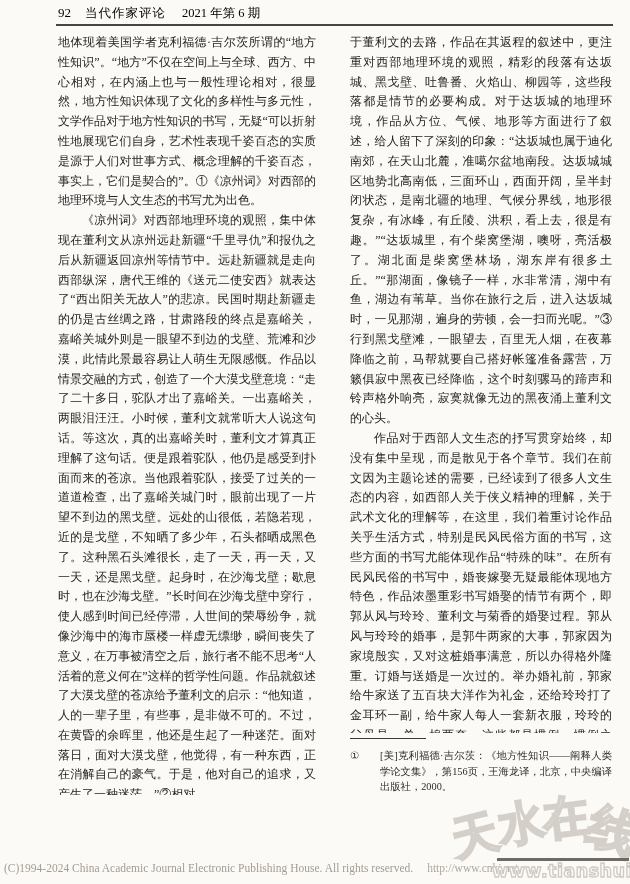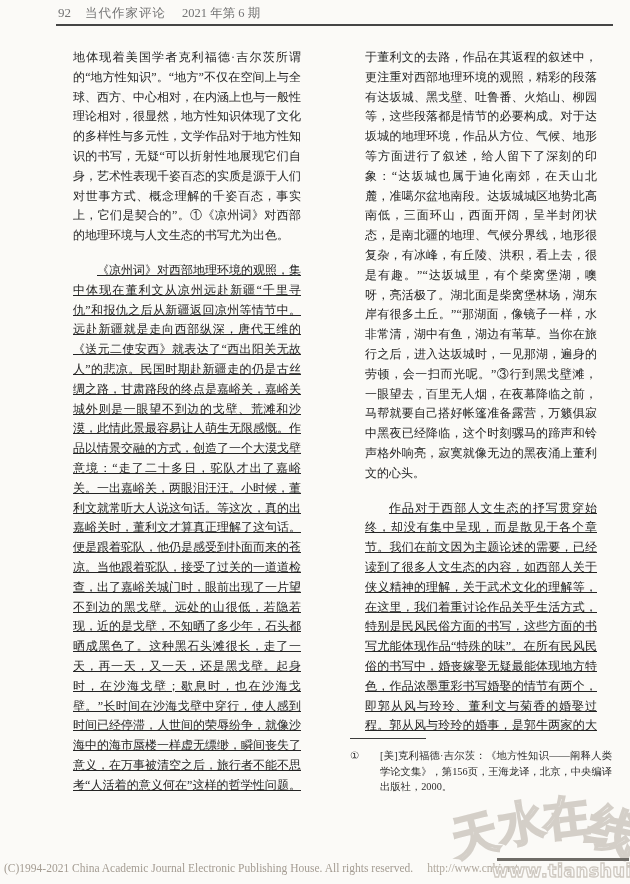--- a/index.html
+++ b/index.html
@@ -4,28 +4,28 @@
 <style>
   html,body{margin:0;padding:0;}
   body{width:630px;height:884px;background:#e9e7e2;}
   .page{
     position:relative;width:630px;height:884px;overflow:hidden;
     background:#fbfaf7;
     font-family:"Liberation Serif","DejaVu Serif",serif;
     color:#242424;
   }
   
-  .header{position:absolute;left:58px;top:5px;font-size:12.5px;color:#737373;white-space:nowrap;}
+  .header{position:absolute;left:58px;top:5px;font-size:12.5px;color:#000000;white-space:nowrap;}
   .header .pagenum{font-size:13px;margin-right:14px;}
   .header .journal{margin-right:16px;letter-spacing:1px;}
   .header-rule{position:absolute;left:56px;top:24px;width:557px;height:2px;background:#454545;}
   
   .col{position:absolute;top:33px;}
-  .col p{margin:15px;font-size:12px;line-height:19.8px;text-align:justify;text-justify:inter-ideograph;letter-spacing:0;}
-  .col p.indent{text-indent:2em;text-decoration:underline;}
+  .col p{margin:0;font-size:12px;line-height:19.8px;text-align:justify;text-justify:inter-ideograph;letter-spacing:0;}
+  .col p.indent{text-indent:2em;}
   .col-left{left:58px;width:258px;height:762px;overflow:hidden;}
   .col-right{left:350px;width:262px;height:700px;overflow:hidden;}
   
   .footnotes{position:absolute;left:350px;top:738px;width:262px;}
   .fn-rule{width:76px;height:1px;background:#3c3c3c;margin-bottom:9px;}
   .fn{font-size:10.3px;line-height:15.5px;text-align:justify;color:#2c2c2c;
       padding-left:30px;text-indent:-30px;margin:0;}
   .fn .fn-marker{display:inline-block;width:30px;text-indent:0;}
   
   .footer{position:absolute;left:4px;top:862px;width:626px;font-size:11.5px;color:#a49c92;
@@ -67,21 +67,21 @@
     <p>于董利文的去路，作品在其返程的叙述中，更注重对西部地理环境的观照，精彩的段落有达坂城、黑戈壁、吐鲁番、火焰山、柳园等，这些段落都是情节的必要构成。对于达坂城的地理环境，作品从方位、气候、地形等方面进行了叙述，给人留下了深刻的印象：“达坂城也属于迪化南郊，在天山北麓，准噶尔盆地南段。达坂城城区地势北高南低，三面环山，西面开阔，呈半封闭状态，是南北疆的地理、气候分界线，地形很复杂，有冰峰，有丘陵、洪积，看上去，很是有趣。”“达坂城里，有个柴窝堡湖，噢呀，亮活极了。湖北面是柴窝堡林场，湖东岸有很多土丘。”“那湖面，像镜子一样，水非常清，湖中有鱼，湖边有苇草。当你在旅行之后，进入达坂城时，一见那湖，遍身的劳顿，会一扫而光呢。”③行到黑戈壁滩，一眼望去，百里无人烟，在夜幕降临之前，马帮就要自己搭好帐篷准备露营，万籁俱寂中黑夜已经降临，这个时刻骡马的蹄声和铃声格外响亮，寂寞就像无边的黑夜涌上董利文的心头。</p>
     <p class="indent">作品对于西部人文生态的抒写贯穿始终，却没有集中呈现，而是散见于各个章节。我们在前文因为主题论述的需要，已经读到了很多人文生态的内容，如西部人关于侠义精神的理解，关于武术文化的理解等，在这里，我们着重讨论作品关乎生活方式，特别是民风民俗方面的书写，这些方面的书写尤能体现作品“特殊的味”。在所有民风民俗的书写中，婚丧嫁娶无疑最能体现地方特色，作品浓墨重彩书写婚娶的情节有两个，即郭从风与玲玲、董利文与菊香的婚娶过程。郭从风与玲玲的婚事，是郭牛两家的大事，郭家因为家境殷实，又对这桩婚事满意，所以办得格外隆重。订婚与送婚是一次过的。举办婚礼前，郭家给牛家送了五百块大洋作为礼金，还给玲玲打了金耳环一副，给牛家人每人一套新衣服，玲玲的父母是一单一棉两套，这些都是惯例。惯例之外，郭家还给牛</p>
   </div>
 
   <div class="footnotes">
     <div class="fn-rule"></div>
     <p class="fn"><span class="fn-marker">①</span><span>[美]克利福德·吉尔茨：《地方性知识——阐释人类学论文集》，第156页，王海龙译，北京，中央编译出版社，2000。</span></p>
   </div>
 
   <div class="footer">
-    <span>(C)1994-2021 China Academic Journal Electronic Publishing House. All rights reserved.</span><span class="cnki">http://www.cnki.net</span>
+    <span>(C)1994-2024 China Academic Journal Electronic Publishing House. All rights reserved.</span><span class="cnki">http://www.cnki.net</span>
   </div>
 
   <div class="watermark">
     <span class="wm-char wm-c0">天</span>
     <span class="wm-char wm-c1">水</span>
     <span class="wm-char wm-c2">在</span>
     <span class="wm-char wm-c3">线</span>
     <span class="wm-bar"></span>
     <span class="wm-url">www.tianshui.com.cn</span>
   </div>

